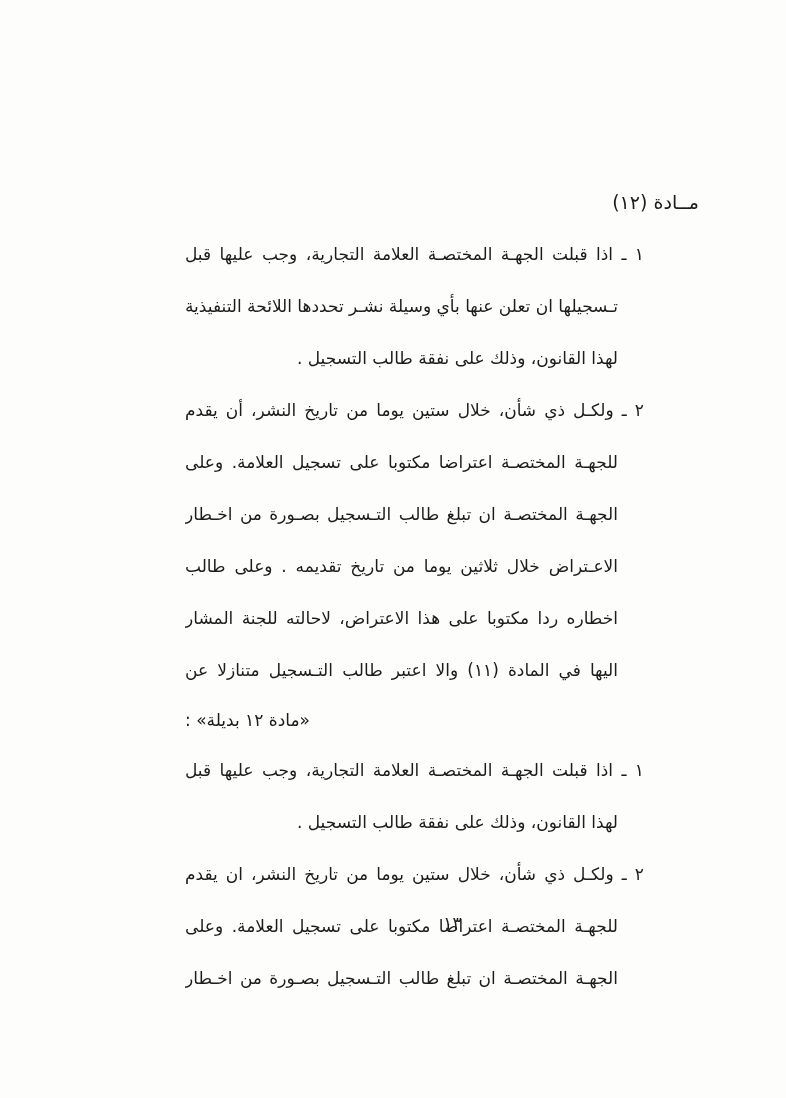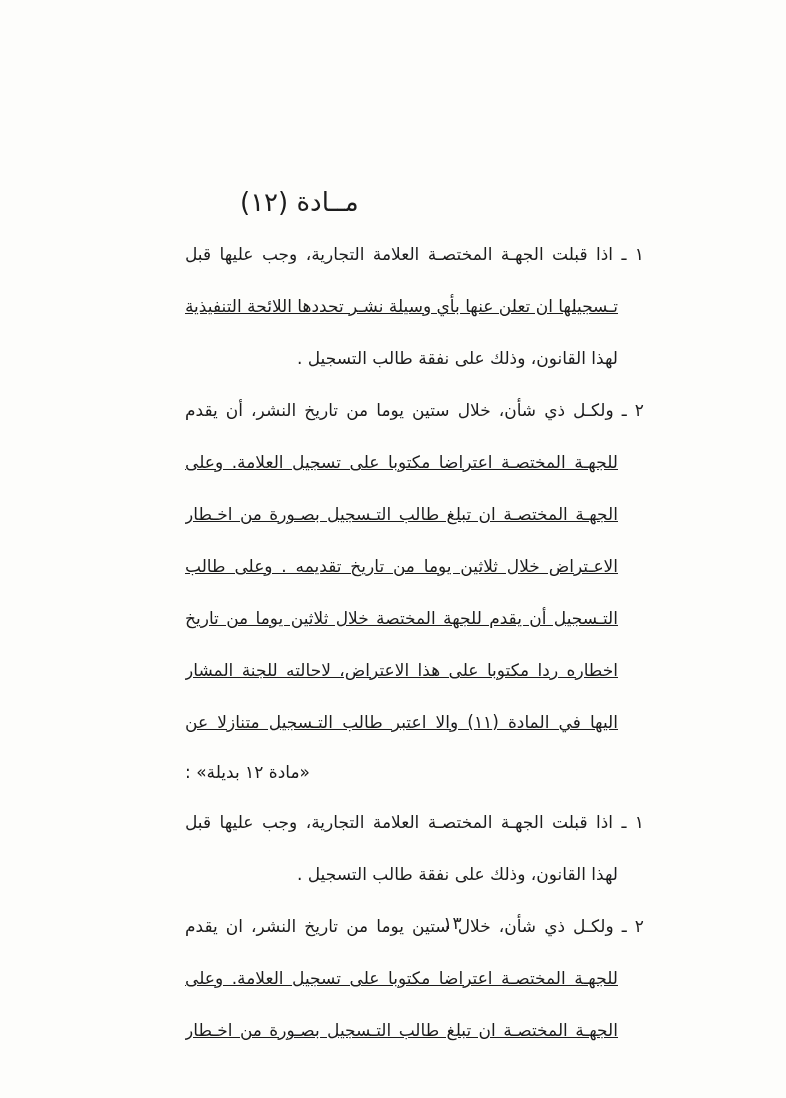--- a/index.html
+++ b/index.html
@@ -27,43 +27,42 @@
     right: 142px;
     top: 186px;
     direction: rtl;
     unicode-bidi: embed;
   }
   .title {
     position: relative;
     left: 55px;              
     height: 32px;
     line-height: 32px;
-    font-size: 26px;
-    text-align: left;
+    font-size: 19px;
+    text-align: right;
     white-space: nowrap;
     overflow: hidden;
   }
   .line {
     height: 32px;
     line-height: 32px;
     font-size: 17px;
     overflow: hidden;
     margin-top: 20px;
   }
   
   .num {
     text-align: justify;
     text-align-last: justify;
   }
   
   .cont {
     padding-right: 26px;
     text-align: justify;
     text-align-last: justify;
-    text-decoration: underline;
   }
   
   .last {
     padding-right: 26px;
   }
   
   .heading {
     height: 28px;
     line-height: 28px;
     text-align: left;
@@ -88,21 +87,20 @@
 
     <div class="title">مــادة (١٢)</div>
 
     <div class="line num">١ ـ اذا قبلت الجهـة المختصـة العلامة التجارية، وجب عليها قبل</div>
     <div class="line cont">تـسجيلها ان تعلن عنها بأي وسيلة نشـر تحددها اللائحة التنفيذية</div>
     <div class="line last">لهذا القانون، وذلك على نفقة طالب التسجيل .</div>
     <div class="line num">٢ ـ ولكـل ذي شأن، خلال ستين يوما من تاريخ النشر، أن يقدم</div>
     <div class="line cont">للجهـة المختصـة اعتراضا مكتوبا على تسجيل العلامة. وعلى</div>
     <div class="line cont">الجهـة المختصـة ان تبلغ طالب التـسجيل بصـورة من اخـطار</div>
     <div class="line cont">الاعـتراض خلال ثلاثين يوما من تاريخ تقديمه . وعلى طالب</div>
-    <div class="line cont">التـسجيل أن يقدم للجهة المختصة خلال ثلاثين يوما من تاريخ</div>
     <div class="line cont">اخطاره ردا مكتوبا على هذا الاعتراض، لاحالته للجنة المشار</div>
     <div class="line cont">اليها في المادة (١١) والا اعتبر طالب التـسجيل متنازلا عن طلبه .</div>
     <div class="line heading">«مادة ١٢ بديلة» :</div>
     <div class="line num">١ ـ اذا قبلت الجهـة المختصـة العلامة التجارية، وجب عليها قبل</div>
     <div class="line last">لهذا القانون، وذلك على نفقة طالب التسجيل .</div>
     <div class="line num">٢ ـ ولكـل ذي شأن، خلال ستين يوما من تاريخ النشر، ان يقدم</div>
     <div class="line cont">للجهـة المختصـة اعتراضا مكتوبا على تسجيل العلامة. وعلى</div>
     <div class="line cont">الجهـة المختصـة ان تبلغ طالب التـسجيل بصـورة من اخـطار</div>
 
   </div>

